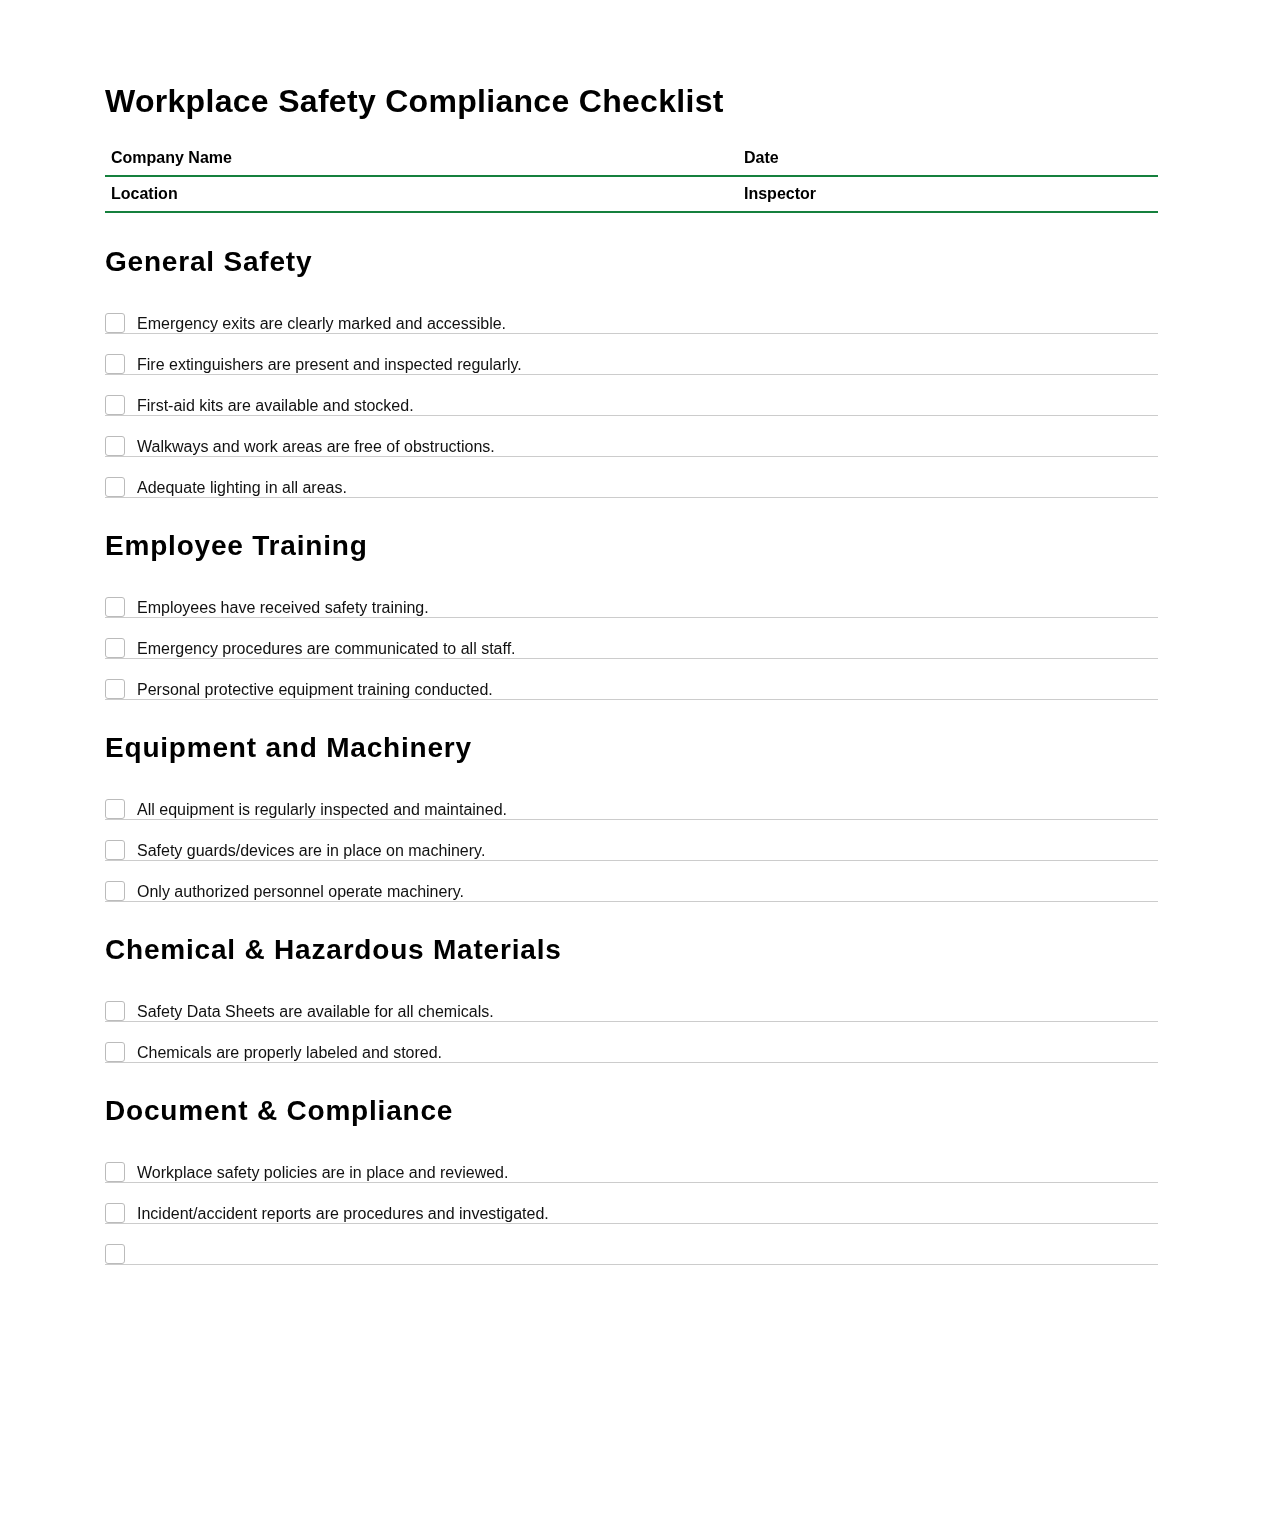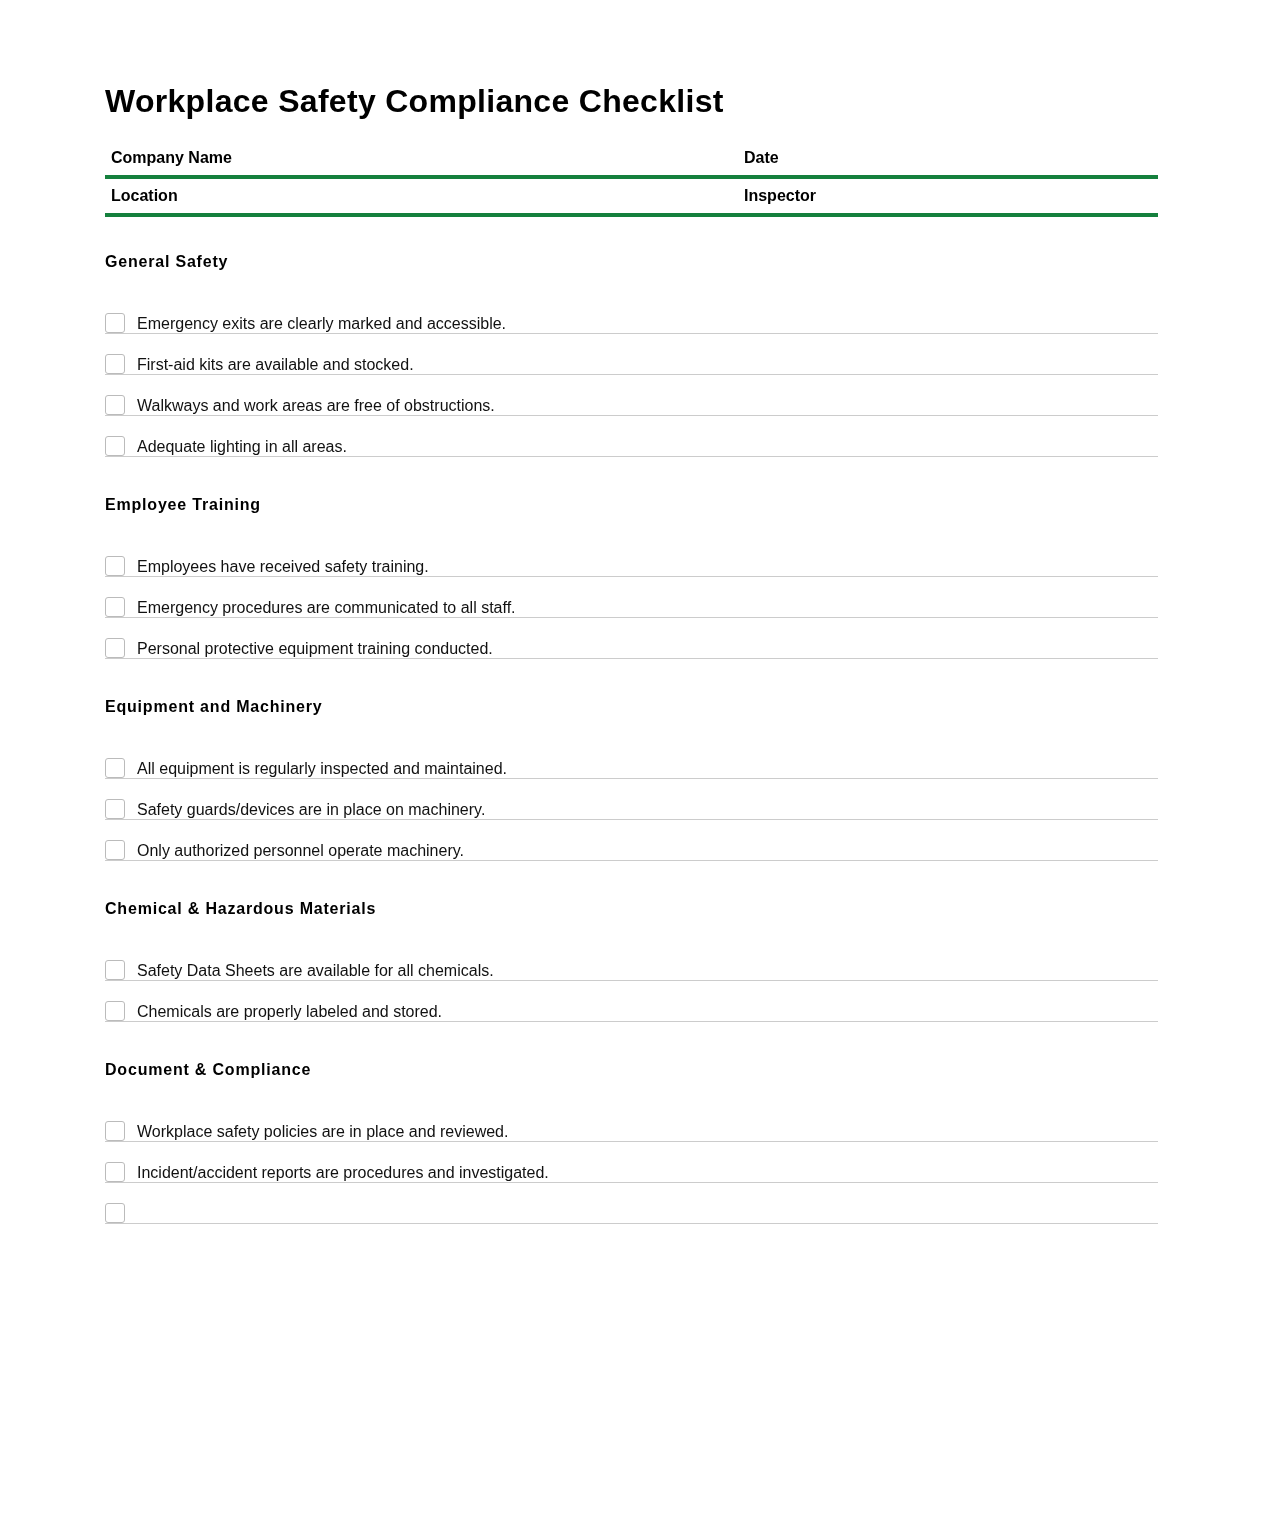--- a/index.html
+++ b/index.html
@@ -1,23 +1,23 @@
 <!DOCTYPE html>
 <html><head>
 <meta charset="utf-8">
 <style>
   html, body { margin:0; padding:0; background:#ffffff; }
   body { width:1263px; height:1513px; font-family:"Liberation Sans", sans-serif; color:#000; position:relative; overflow:hidden; }
   .page { position:absolute; left:105px; top:0; width:1053px; height:1300px; overflow:hidden; }
   h1 { margin:0; position:absolute; top:81px; left:0; font-size:32px; font-weight:bold; line-height:40px; letter-spacing:0.3px; }
   .info { position:absolute; top:141px; left:0; width:1053px; border-collapse:collapse; }
-  .info td { height:34px; border-bottom:4px solid #15803d; font-weight:bold; font-size:16px; padding:0 0 0 6px; vertical-align:middle; }
+  .info td { height:34px; border-bottom:2px solid #15803d; font-weight:bold; font-size:16px; padding:0 0 0 6px; vertical-align:middle; }
   .info td.c1 { width:627px; }
   .sections { position:absolute; top:240px; left:0; width:1053px; }
-  .section h2 { margin:0; font-size:16px; font-weight:bold; letter-spacing:0.8px; line-height:44px; height:44px; }
+  .section h2 { margin:0; font-size:28px; font-weight:bold; letter-spacing:0.8px; line-height:44px; height:44px; }
   .section { margin-bottom:26px; }
   .items { margin-top:9px; }
   .item { display:flex; align-items:flex-end; height:40px; border-bottom:1px solid #cccccc; }
   .cb { width:18px; height:18px; border:1px solid #bbbbbb; border-radius:3px; box-sizing:content-box; margin-right:12px; flex:none; background:#fff; cursor:pointer; }
   .label { font-size:16px; color:#111; }
 </style>
 </head>
 <body>
 
 <div class="page">
@@ -36,20 +36,24 @@
   </tbody>
     </table>
 
   <div class="sections">
     <div class="section">
       <h2>General Safety</h2>
       <div class="items">
         <div class="item">
             <span class="cb"></span>
             <span class="label">Emergency exits are clearly marked and accessible.</span>
+          </div>
+        <div class="item">
+            <span class="cb"></span>
+            <span class="label">Fire extinguishers are present and inspected regularly.</span>
           </div>
         <div class="item">
             <span class="cb"></span>
             <span class="label">First-aid kits are available and stocked.</span>
           </div>
         <div class="item">
             <span class="cb"></span>
             <span class="label">Walkways and work areas are free of obstructions.</span>
           </div>
         <div class="item">

